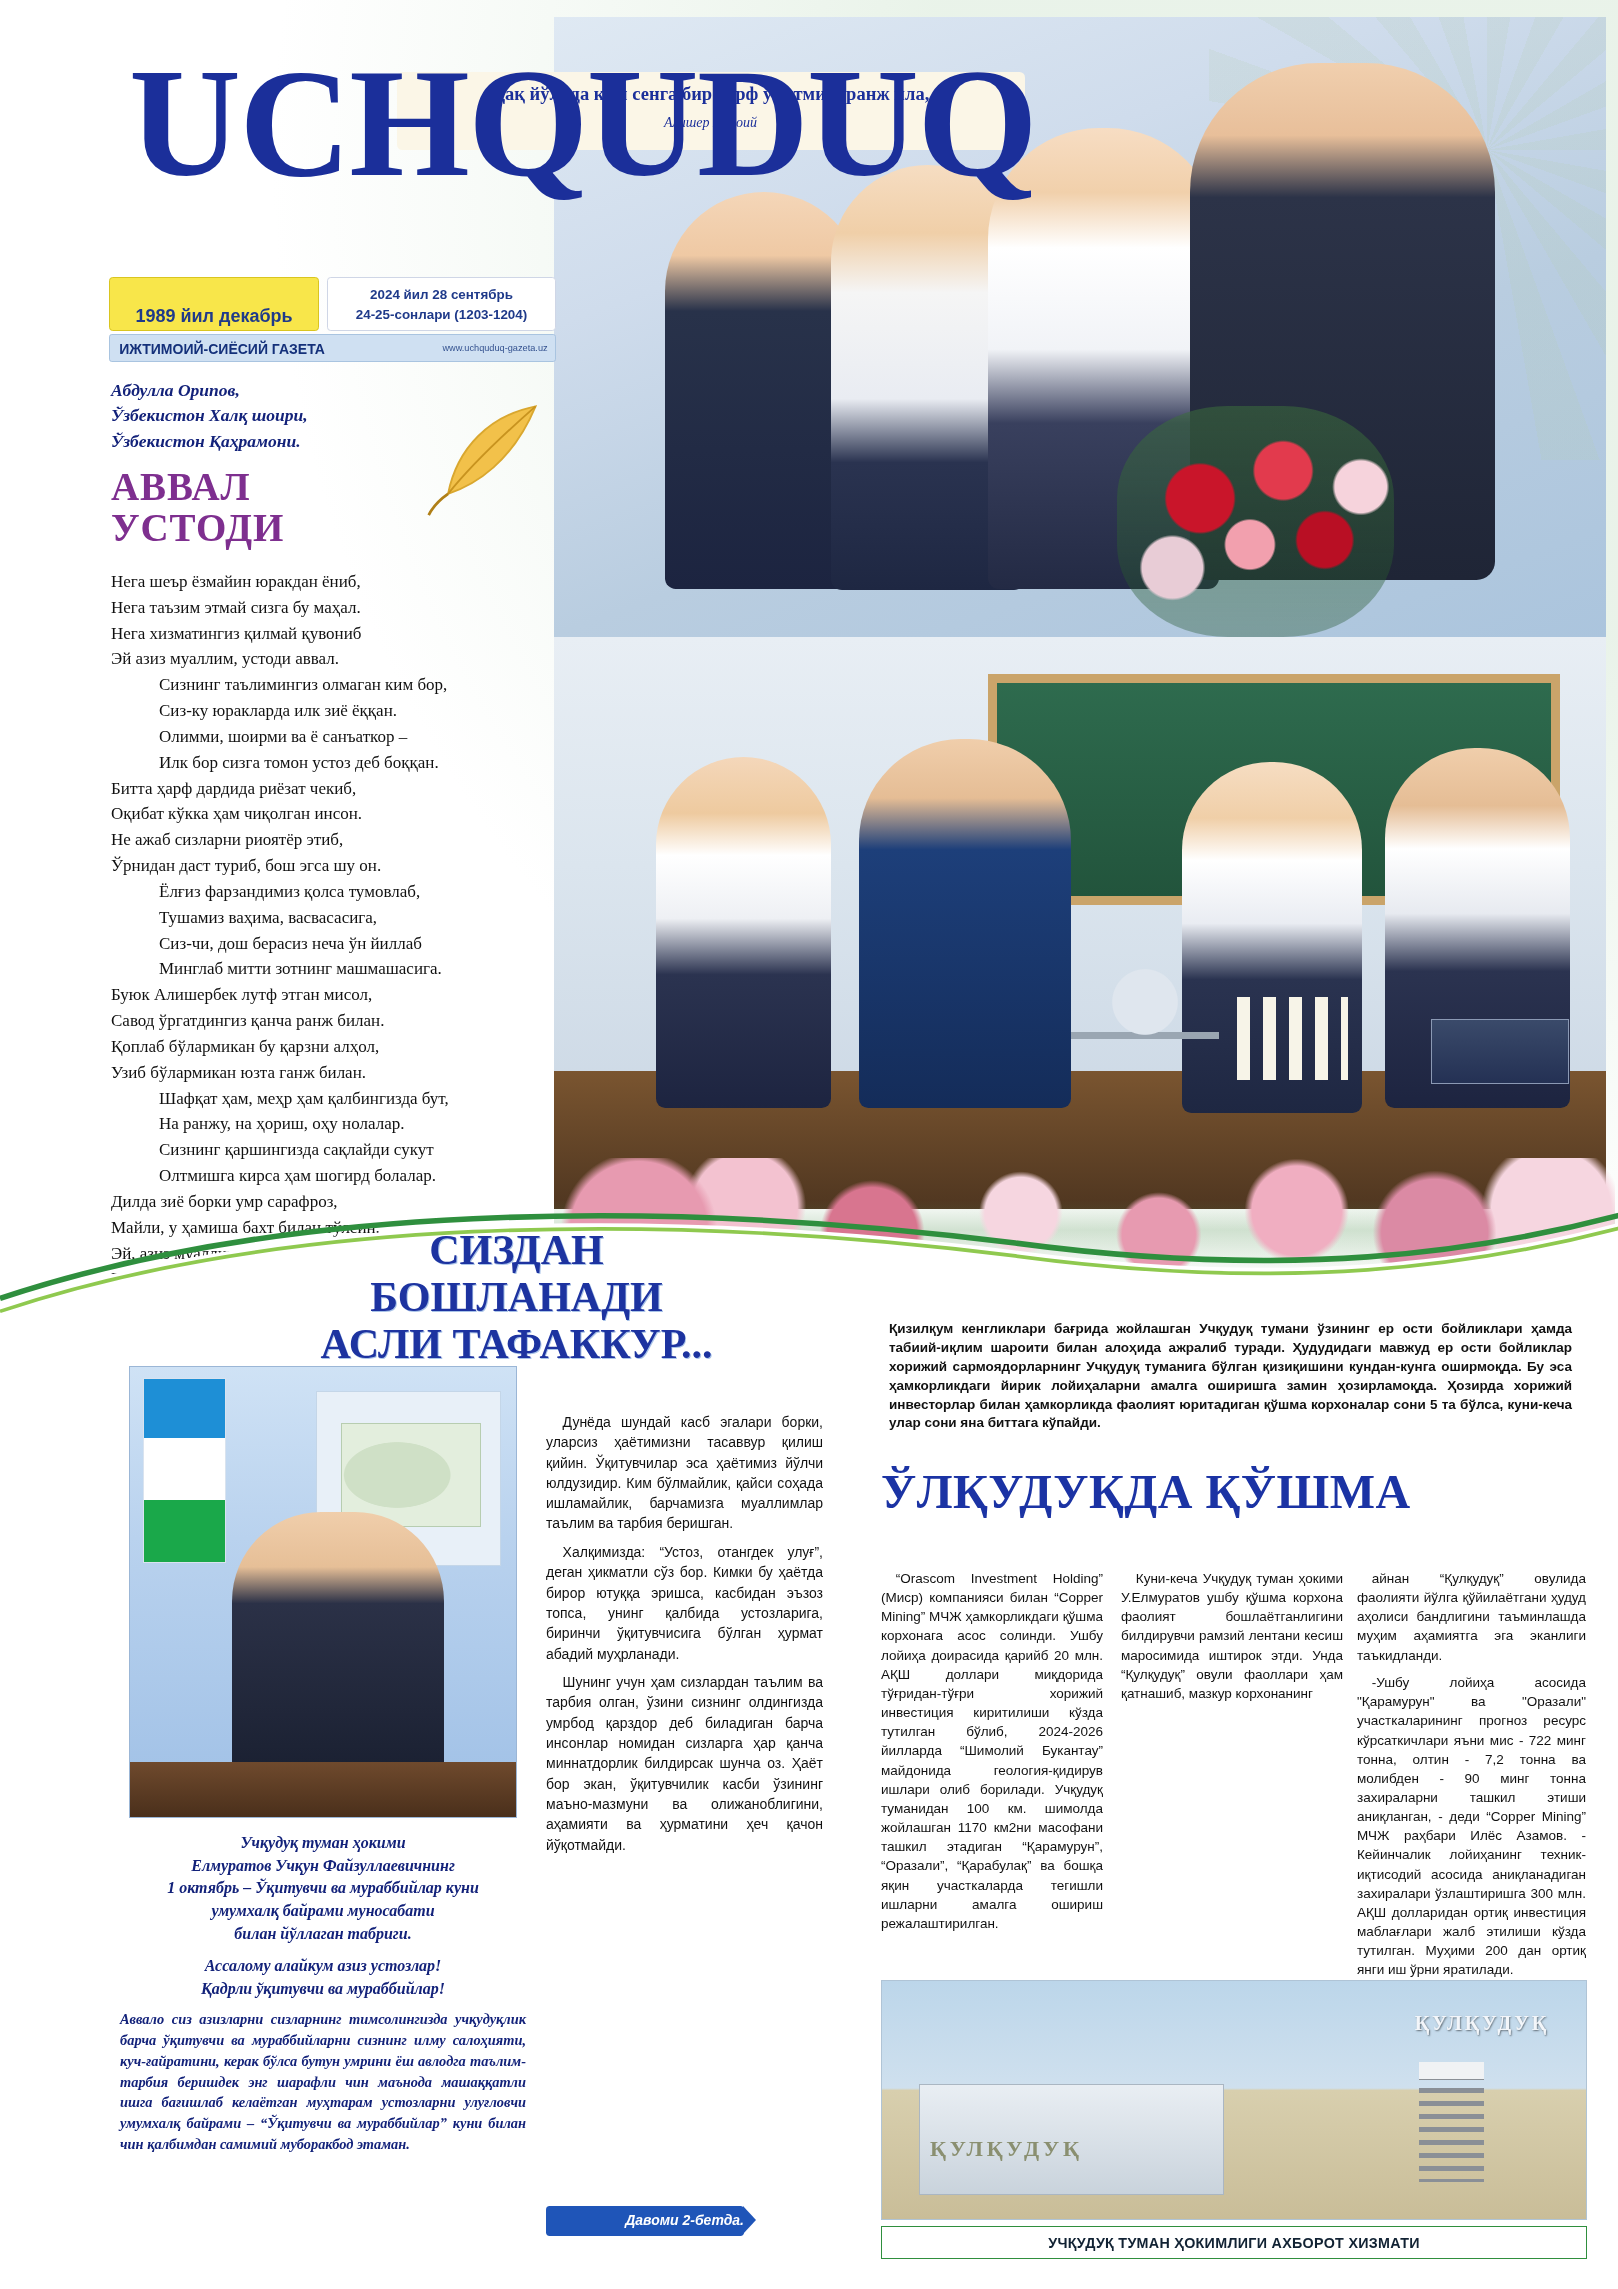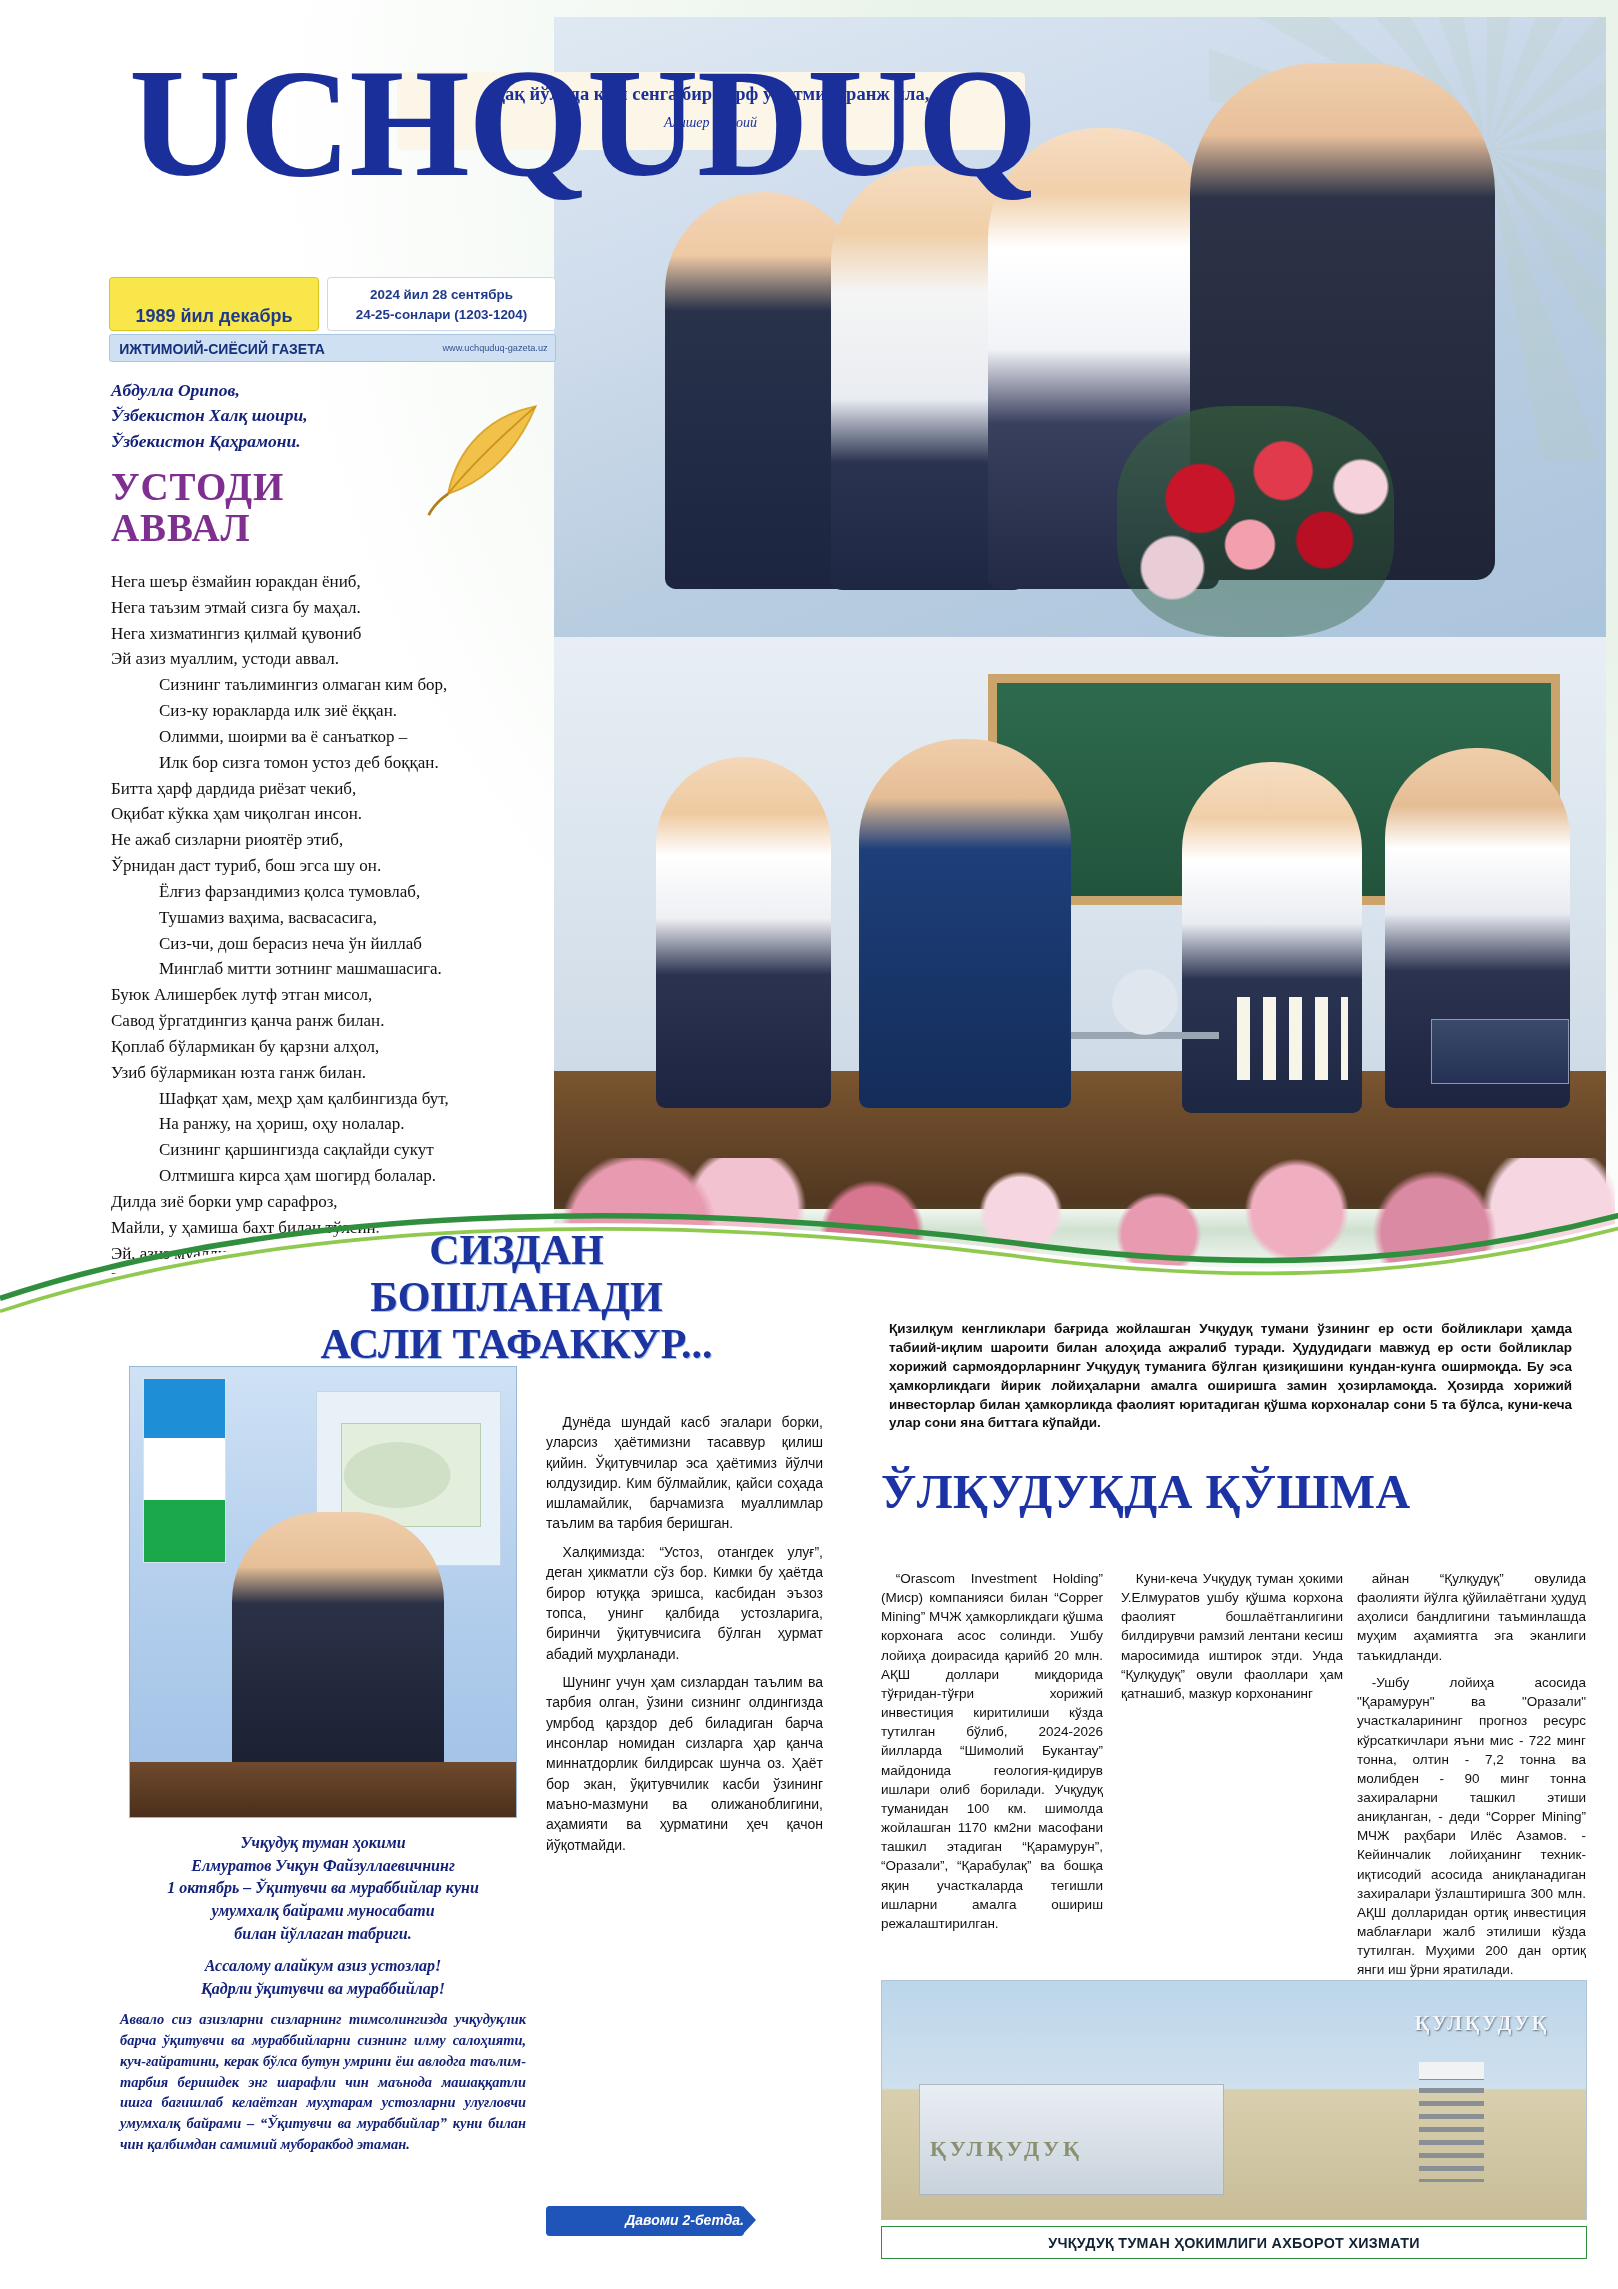--- a/index.html
+++ b/index.html
@@ -372,22 +372,22 @@
       <path d="M120 10 C70 20 35 55 25 105 C55 95 95 70 120 10 Z" fill="#f2c14a" stroke="#d9a72f" stroke-width="2"></path>
       <path d="M120 10 C80 45 45 80 25 105" stroke="#c8931f" stroke-width="2" fill="none"></path>
       <path d="M25 105 C15 112 8 120 4 128" stroke="#b07f17" stroke-width="3" fill="none"></path>
     </svg>
     <div class="poem-attrib">
       <div>Абдулла Орипов,</div>
       <div>Ўзбекистон Халқ шоири,</div>
       <div>Ўзбекистон Қаҳрамони.</div>
     </div>
     <div class="poem-title">
+      <div>АВВАЛ</div>
       <div>УСТОДИ</div>
-      <div>АВВАЛ</div>
     </div>
     <div class="poem-body" id="poem-body">
         <div class="">Нега шеър ёзмайин юракдан ёниб,</div>
         <div class="">Нега таъзим этмай сизга бу маҳал.</div>
         <div class="">Нега хизматингиз  қилмай қувониб</div>
         <div class="">Эй азиз муаллим, устоди аввал.</div>
         <div class="ind">Сизнинг таълимингиз олмаган ким бор,</div>
         <div class="ind">Сиз-ку юракларда  илк зиё ёққан.</div>
         <div class="ind">Олимми, шоирми ва ё санъаткор –</div>
         <div class="ind">Илк бор сизга томон устоз деб боққан.</div>

